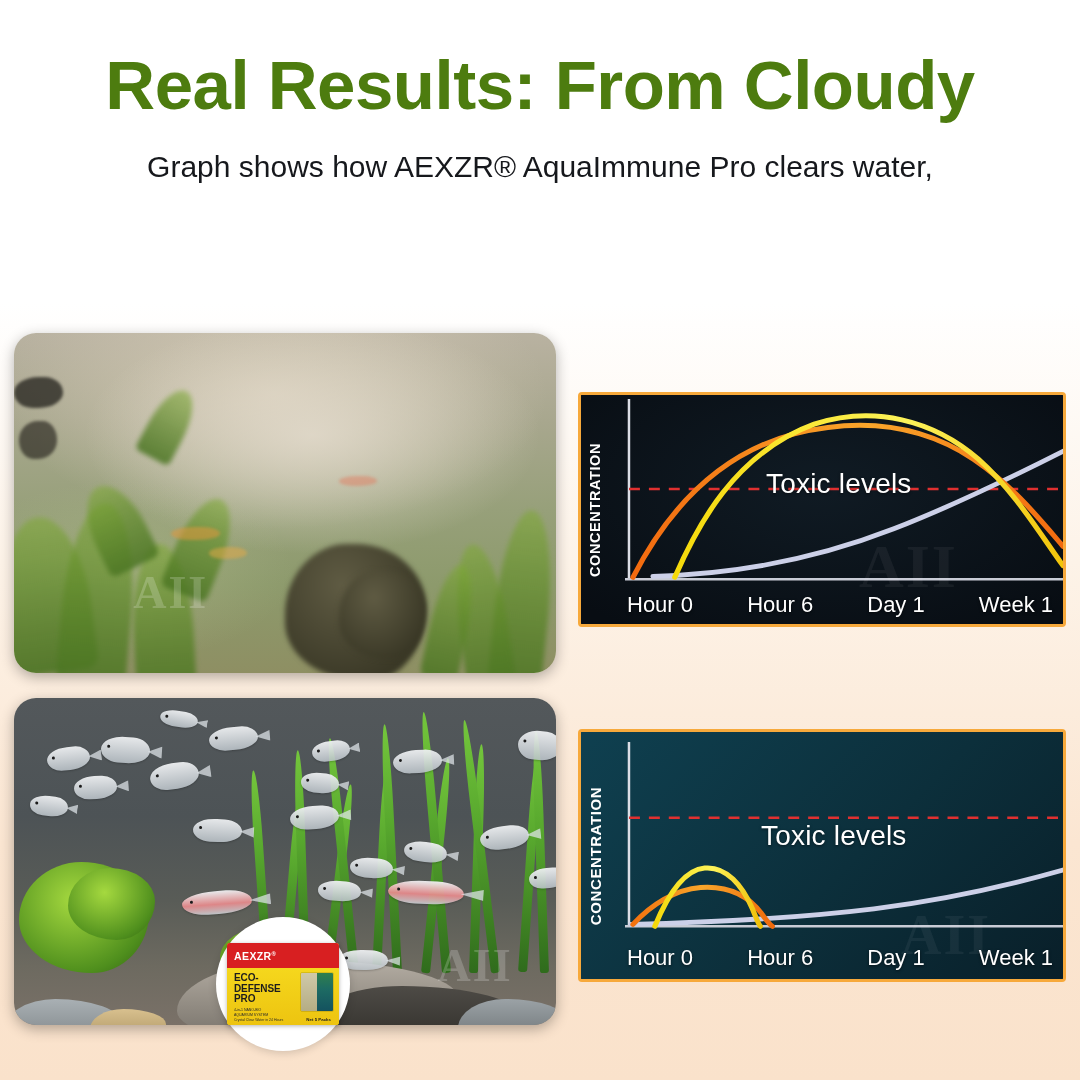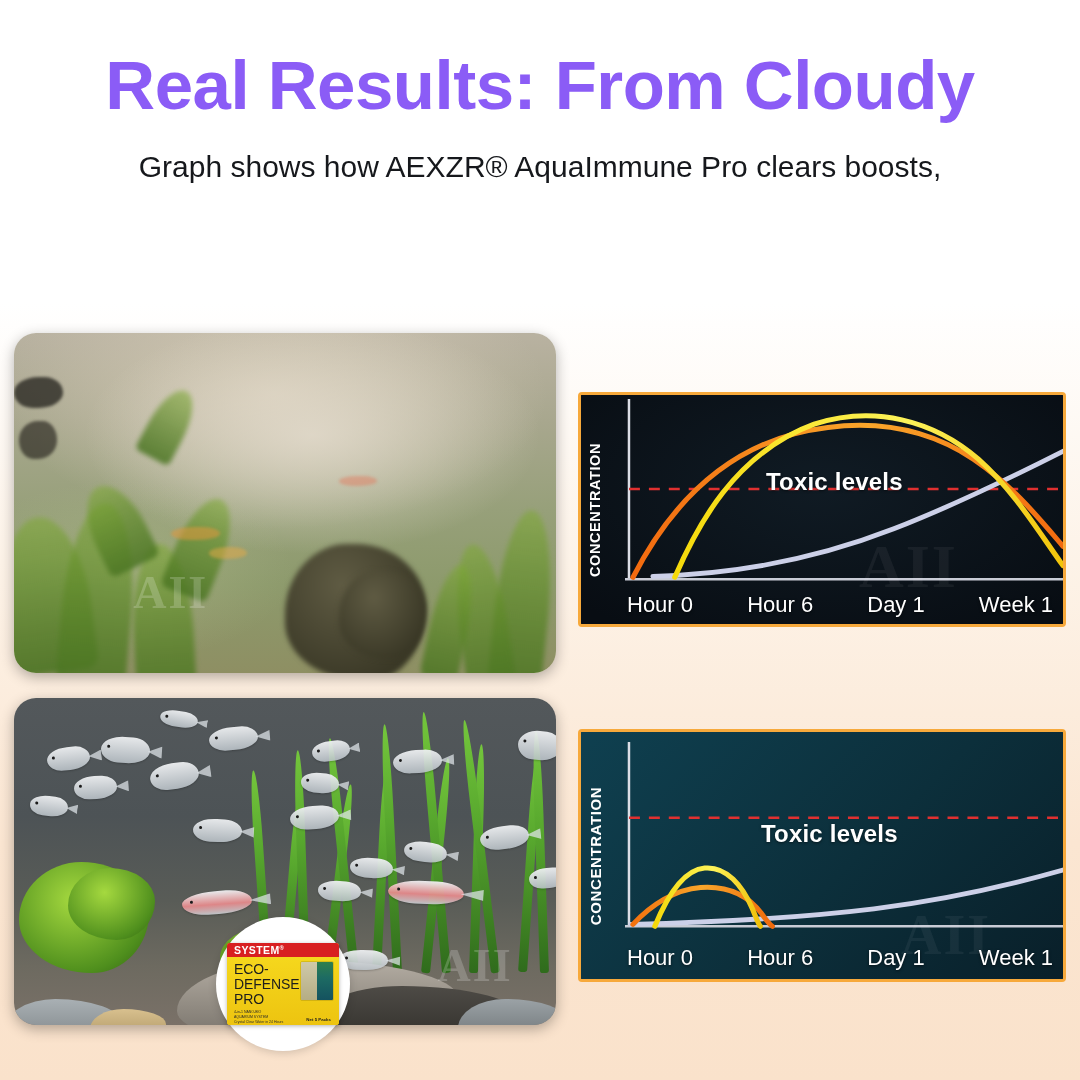--- a/index.html
+++ b/index.html
@@ -23,21 +23,21 @@
     position: relative;
   }
 
   
   #header {
     padding-top: 52px;
     text-align: center;
   }
 
   #page-title {
-    color: #8b5cf6;
+    color: #4d7c0f;
     font-size: 69px;
     line-height: 0.98;
     font-weight: 700;
     letter-spacing: -0.5px;
     padding: 0 40px;
     font-family: "Liberation Sans", sans-serif;
   }
   #page-title .l2 { display: block; }
 
   #subtitle {
@@ -208,22 +208,22 @@
   #product-brand sup { font-size: 6px; vertical-align: super; }
 
   #product-body {
     flex: 1;
     position: relative;
     padding: 5px 6px 0 7px;
     background: linear-gradient(to bottom, #f5d71d, #edc410);
   }
   #product-name {
     color: #1d1d1d;
-    font-size: 14px;
-    font-weight: 400;
+    font-size: 10px;
+    font-weight: 700;
     line-height: 1.06;
     letter-spacing: -0.1px;
     width: 60px;
   }
   #product-sub {
     margin-top: 3px;
     color: #2a2a2a;
     font-size: 3.5px;
     line-height: 1.45;
     width: 56px;
@@ -312,22 +312,22 @@
     top: 4px;
     bottom: 38px;
   }
   #chart-after .plot-area { bottom: 44px; top: 10px; }
 
   .plot-area svg { display: block; width: 100%; height: 100%; overflow: visible; }
 
   .toxic-label {
     position: absolute;
     color: #ffffff;
-    font-size: 24px;
-    font-weight: 700;
+    font-size: 28px;
+    font-weight: 400;
     letter-spacing: 0.2px;
     text-shadow: 0 1px 3px rgba(0,0,0,0.55);
   }
   #chart-before .toxic-label { left: 185px; top: 73px; }
   #chart-after  .toxic-label { left: 180px; top: 88px; }
 
   .x-axis {
     position: absolute;
     left: 44px;
     right: 4px;
@@ -369,21 +369,21 @@
   }
 </style>
 </head>
 <body>
 
 <div id="header">
   <h1 id="page-title">
     <span class="l1">Real Results: From Cloudy</span>
   </h1>
   <p id="subtitle">
-    <span class="l1">Graph shows how AEXZR® AquaImmune Pro clears boosts,</span>
+    <span class="l1">Graph shows how AEXZR® AquaImmune Pro clears water,</span>
   </p>
 </div>
 
 <div id="content">
 
   <div class="photo-card" id="photo-cloudy">
     <div class="tank-cloudy">
       <div class="haze"></div>
 
       <div class="plant" style="left:-2%;  bottom:0;   width:16%; height:46%; transform:rotate(-7deg);"></div>
@@ -503,21 +503,21 @@
           <span class="eye"></span>
         </div>
 
       <span class="photo-watermark" style="right:8%; bottom:10%;">AII</span>
     </div>
   </div>
 
   <div id="product-badge">
     <div id="product-box">
       <div id="product-brand-bar">
-        <span id="product-brand"><span>SYSTEM</span><sup>®</sup></span>
+        <span id="product-brand"><span>AEXZR</span><sup>®</sup></span>
       </div>
       <div id="product-body">
         <div id="product-name">
           <div>ECO-DEFENSE</div>
           <div>PRO</div>
         </div>
         <div id="product-sub">
           <div>4-in-1 NANO-BIO</div>
           <div>AQUARIUM SYSTEM</div>
           <div>Crystal Clear Water in 24 Hours</div>

